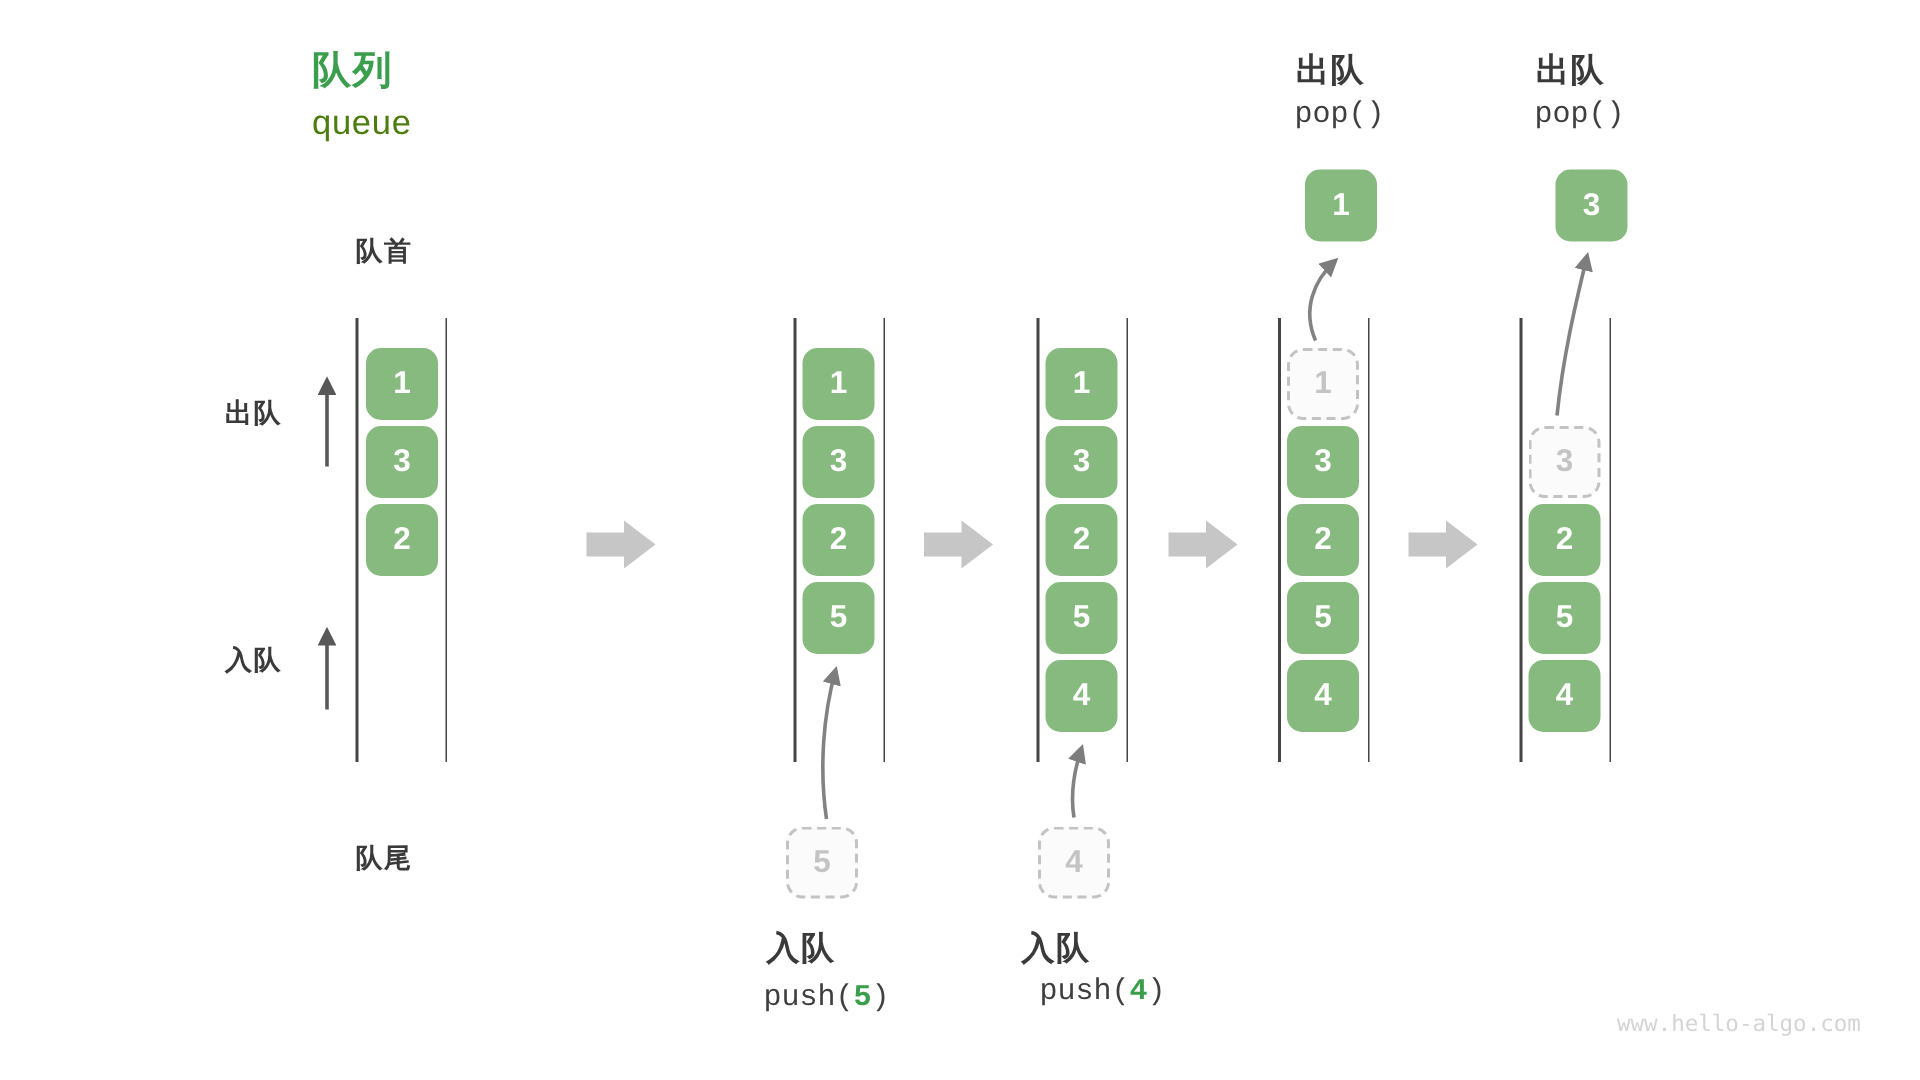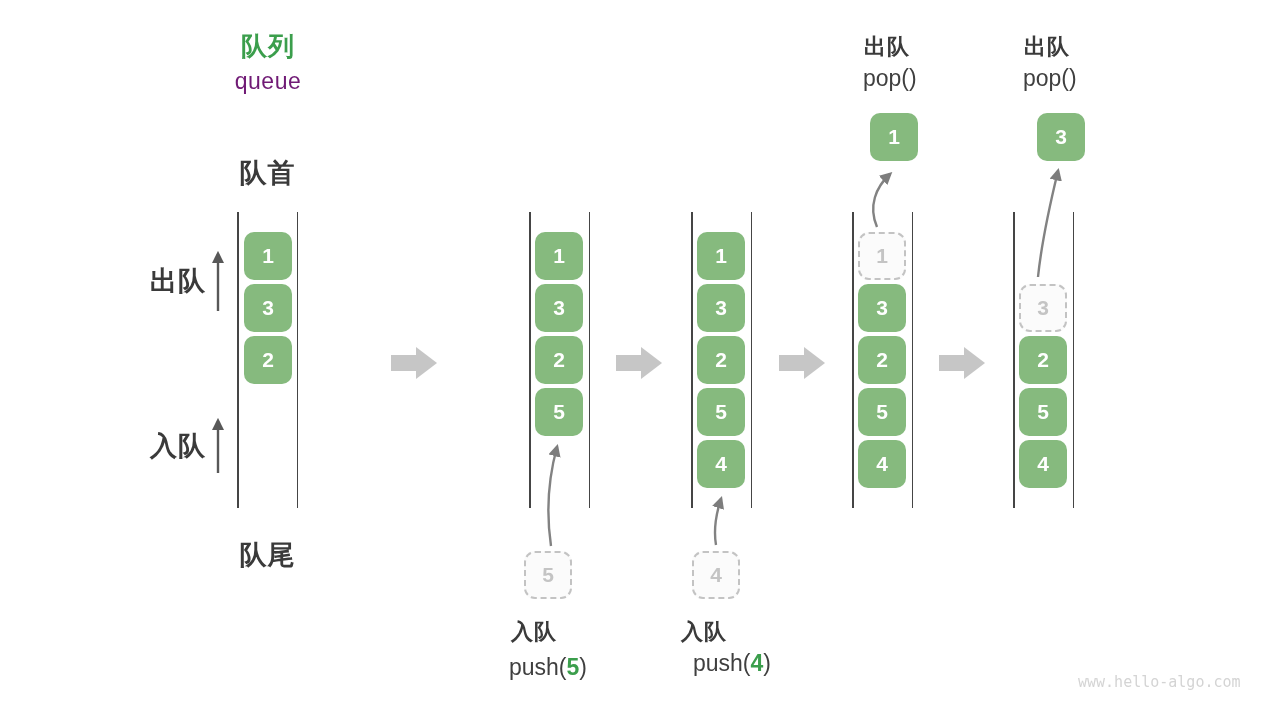--- a/index.html
+++ b/index.html
@@ -17,26 +17,26 @@
     box-sizing:border-box;
   }
   
   .ghost{
     position:absolute;width:48px;height:48px;border-radius:11px;background:#fbfbfb;
     border:2px dashed #c3c3c3;color:#c4c4c4;font-size:21px;font-weight:600;
     display:flex;align-items:center;justify-content:center;box-sizing:border-box;
   }
   
   .zh-title{font-size:26px;font-weight:bold;color:#3b9e4c;letter-spacing:1px;}
-  .en-title{font-size:23px;color:#701a75;letter-spacing:0.5px;}
-  .zh-label{font-size:27px;font-weight:600;color:#3a3a3a;letter-spacing:1px;}
+  .en-title{font-size:23px;color:#4d7c0f;letter-spacing:0.5px;}
+  .zh-label{font-size:18px;font-weight:600;color:#3a3a3a;letter-spacing:1px;}
   .op-zh{font-size:22px;font-weight:600;color:#3a3a3a;letter-spacing:1px;}
-  .code{font-family:Liberation Sans, sans-serif;font-size:23px;color:#3f3f3f;}
+  .code{font-family:Liberation Mono, monospace;font-size:20px;color:#3f3f3f;}
   .code .arg{color:#3b9e4c;font-weight:bold;}
-  .centered{text-align:center;}
+  .centered{text-align:left;}
   .watermark{
     font-family:"DejaVu Sans Mono","Liberation Mono",monospace;
     font-size:15px;color:#d4d4d4;letter-spacing:0px;
   }
   svg{position:absolute;left:0;top:0;pointer-events:none;}
 </style>
 </head>
 <body>
 
 <div id="canvas">
@@ -62,21 +62,21 @@
     <path d="M551,546 C546,512 549,476 557,447" fill="none" stroke="#828282" stroke-width="2.4" marker-end="url(#headGray)"></path>
     <path d="M716,545 C713,527 717,511 721,499" fill="none" stroke="#828282" stroke-width="2.4" marker-end="url(#headGray)"></path>
     <path d="M877,227 C868,206 876,187 890,174" fill="none" stroke="#828282" stroke-width="2.4" marker-end="url(#headGray)"></path>
     <path d="M1038,277 C1042,238 1050,204 1058,171" fill="none" stroke="#828282" stroke-width="2.4" marker-end="url(#headGray)"></path>
   </svg>
 
   <div class="abs zh-title centered" style="left:208px;top:29px;width:120px;">队列</div>
   <div class="abs en-title centered" style="left:208px;top:68px;width:120px;">queue</div>
 
   <div class="abs zh-label centered" style="left:237px;top:155px;width:61px;">队首</div>
-  <div class="abs zh-label centered" style="left:237px;top:537px;width:61px;">队尾</div>
+  <div class="abs zh-label centered" style="left:237px;top:560px;width:61px;">队尾</div>
 
   <div class="abs zh-label" style="left:150px;top:263px;">出队</div>
   <div class="abs zh-label" style="left:150px;top:428px;">入队</div>
 
   <div class="wall" style="left:237px"></div>
   <div class="wall" style="left:296.5px"></div>
   <div class="box" style="left:244px;top:232px">1</div>
   <div class="box" style="left:244px;top:284px">3</div>
   <div class="box" style="left:244px;top:336px">2</div>
 

